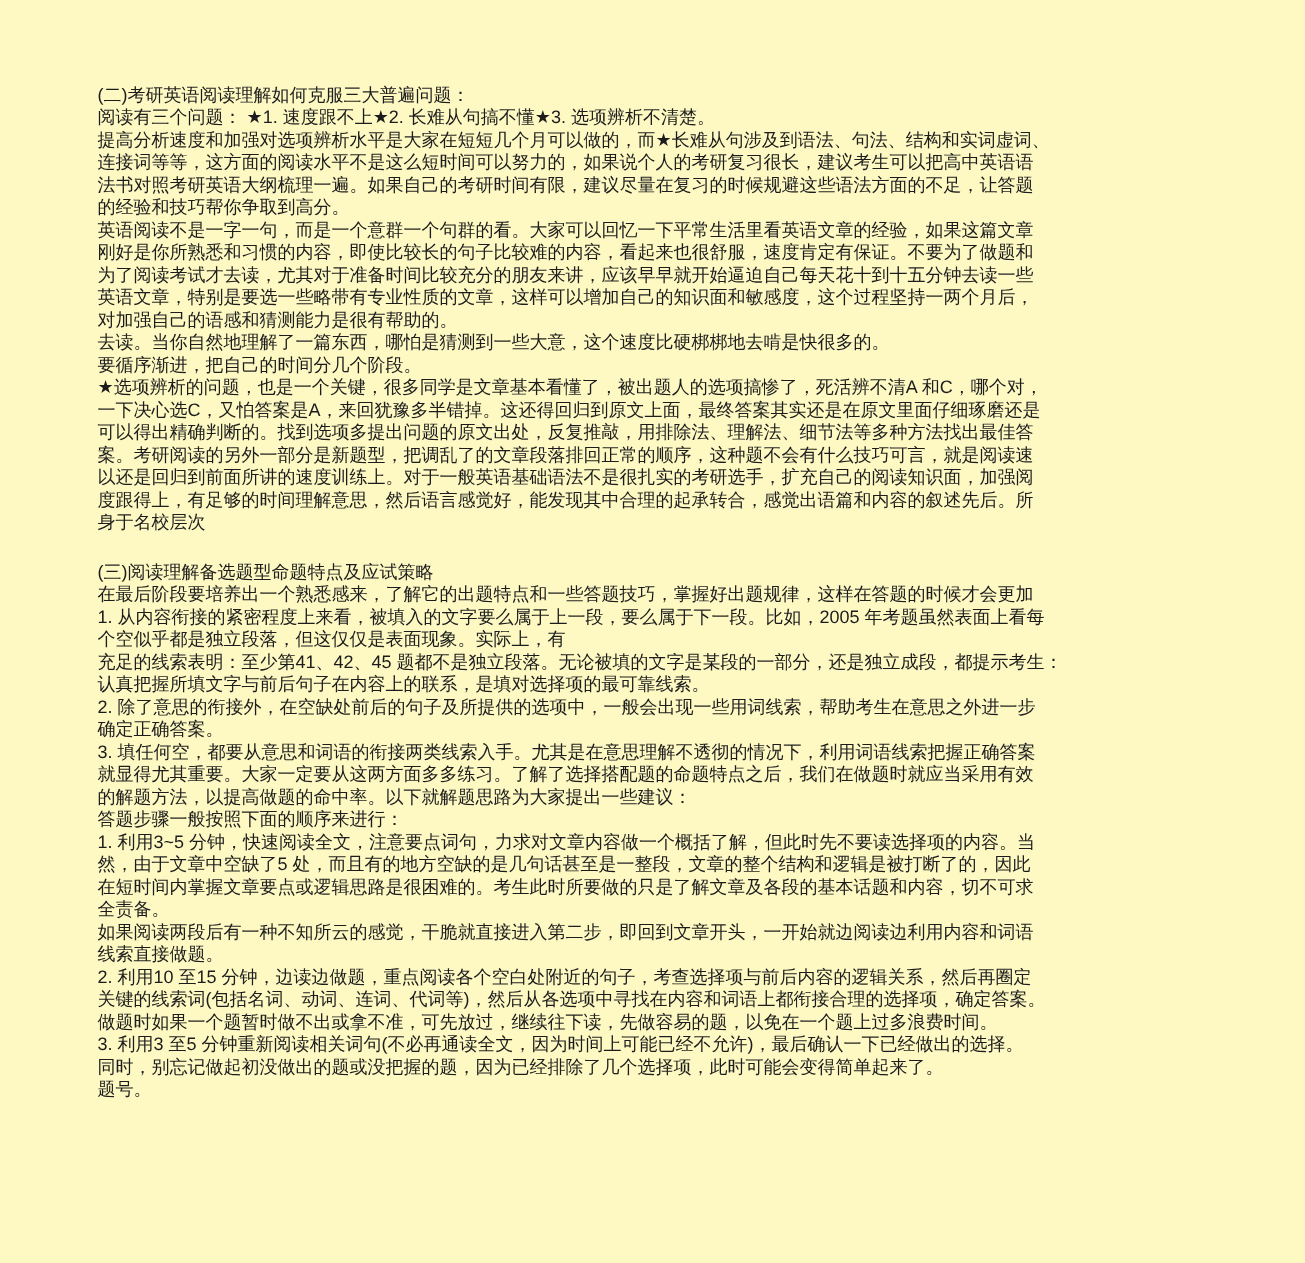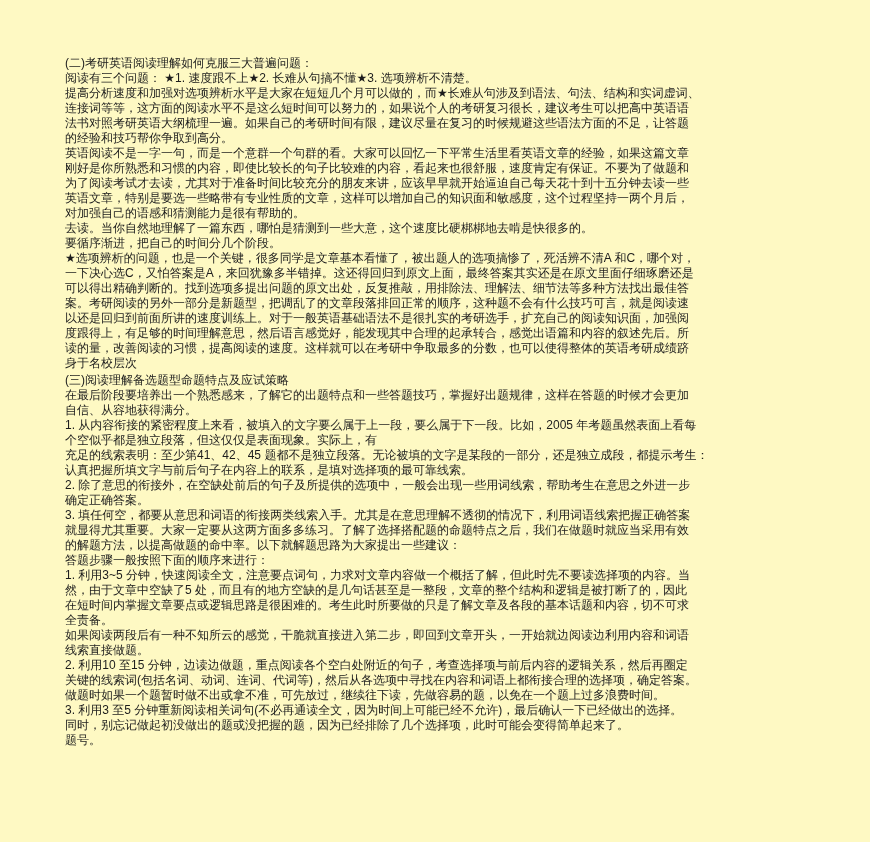--- a/index.html
+++ b/index.html
@@ -15,21 +15,21 @@
     overflow: hidden;
   }
   .doc-body {
     position: absolute;
     left: 65px;
     top: 56px;
     width: 750px;
     color: #1c1c1c;
   }
   .section + .section {
-    margin-top: 2px; 
+    margin-top: 18px; 
   }
   .line {
     font-size: 12px;
     line-height: 15px;
     white-space: nowrap;
     letter-spacing: 0px;
     color: #1c1c1c;
   }
 </style>
 </head>
@@ -50,27 +50,25 @@
         <div class="line">英语文章，特别是要选一些略带有专业性质的文章，这样可以增加自己的知识面和敏感度，这个过程坚持一两个月后，</div>
         <div class="line">对加强自己的语感和猜测能力是很有帮助的。</div>
         <div class="line">去读。当你自然地理解了一篇东西，哪怕是猜测到一些大意，这个速度比硬梆梆地去啃是快很多的。</div>
         <div class="line">要循序渐进，把自己的时间分几个阶段。</div>
         <div class="line">★选项辨析的问题，也是一个关键，很多同学是文章基本看懂了，被出题人的选项搞惨了，死活辨不清A 和C，哪个对，</div>
         <div class="line">一下决心选C，又怕答案是A，来回犹豫多半错掉。这还得回归到原文上面，最终答案其实还是在原文里面仔细琢磨还是</div>
         <div class="line">可以得出精确判断的。找到选项多提出问题的原文出处，反复推敲，用排除法、理解法、细节法等多种方法找出最佳答</div>
         <div class="line">案。考研阅读的另外一部分是新题型，把调乱了的文章段落排回正常的顺序，这种题不会有什么技巧可言，就是阅读速</div>
         <div class="line">以还是回归到前面所讲的速度训练上。对于一般英语基础语法不是很扎实的考研选手，扩充自己的阅读知识面，加强阅</div>
         <div class="line">度跟得上，有足够的时间理解意思，然后语言感觉好，能发现其中合理的起承转合，感觉出语篇和内容的叙述先后。所</div>
-        <div class="line">读的量，改善阅读的习惯，提高阅读的速度。这样就可以在考研中争取最多的分数，也可以使得整体的英语考研成绩跻</div>
         <div class="line">身于名校层次</div>
       </div>
       <div class="section">
         <div class="line">(三)阅读理解备选题型命题特点及应试策略</div>
         <div class="line">在最后阶段要培养出一个熟悉感来，了解它的出题特点和一些答题技巧，掌握好出题规律，这样在答题的时候才会更加</div>
-        <div class="line">自信、从容地获得满分。</div>
         <div class="line">1. 从内容衔接的紧密程度上来看，被填入的文字要么属于上一段，要么属于下一段。比如，2005 年考题虽然表面上看每</div>
         <div class="line">个空似乎都是独立段落，但这仅仅是表面现象。实际上，有</div>
         <div class="line">充足的线索表明：至少第41、42、45 题都不是独立段落。无论被填的文字是某段的一部分，还是独立成段，都提示考生：</div>
         <div class="line">认真把握所填文字与前后句子在内容上的联系，是填对选择项的最可靠线索。</div>
         <div class="line">2. 除了意思的衔接外，在空缺处前后的句子及所提供的选项中，一般会出现一些用词线索，帮助考生在意思之外进一步</div>
         <div class="line">确定正确答案。</div>
         <div class="line">3. 填任何空，都要从意思和词语的衔接两类线索入手。尤其是在意思理解不透彻的情况下，利用词语线索把握正确答案</div>
         <div class="line">就显得尤其重要。大家一定要从这两方面多多练习。了解了选择搭配题的命题特点之后，我们在做题时就应当采用有效</div>
         <div class="line">的解题方法，以提高做题的命中率。以下就解题思路为大家提出一些建议：</div>
         <div class="line">答题步骤一般按照下面的顺序来进行：</div>

